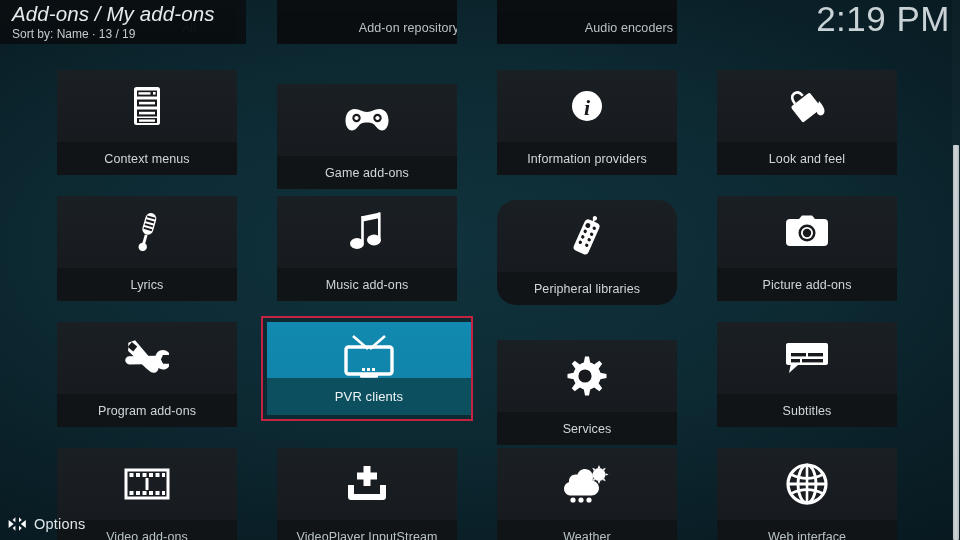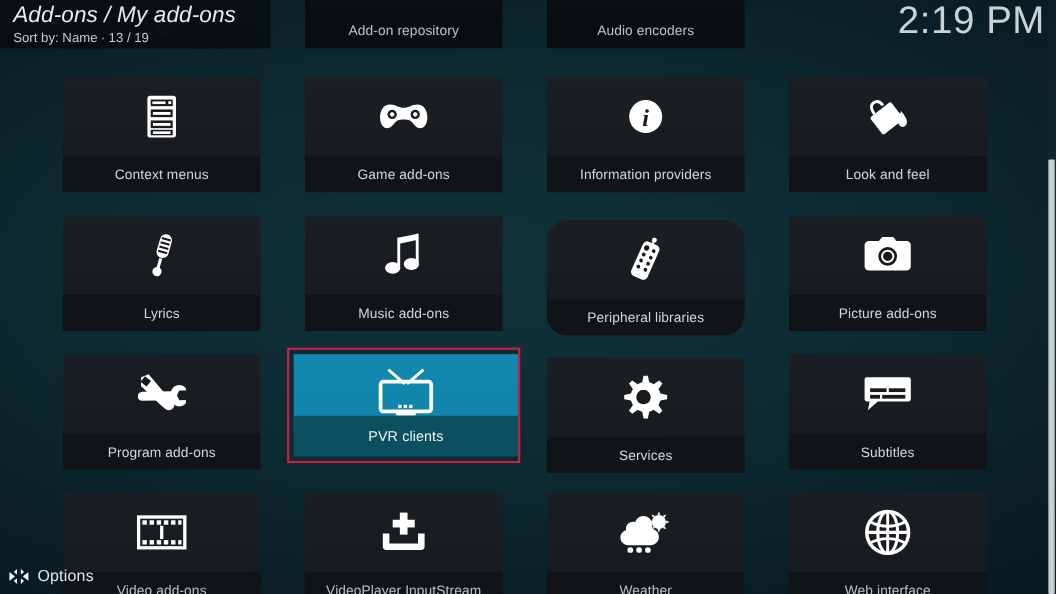--- a/index.html
+++ b/index.html
@@ -122,21 +122,21 @@
     height: 37px;
     background: #0c4f5e;
   }
   .tile.selected .label-area span {
     color: #eef4f6;
     font-size: 13px;
   }
 
   
   .tile.clipped .icon-area { background: linear-gradient(180deg, #0c1013 0%, #0a0e11 100%); }
-  .tile.clipped .label-area { background: #090d10; }
+  .tile.clipped .label-area { background: #090d10; padding-left: 42px; }
   .tile.clipped .label-area span { color: #b9c3c6; }
 
   
   .tile.bottomrow .label-area span { color: #b9c3c6; }
 
   
   #options {
     position: absolute;
     left: 8px; bottom: 8px;
     display: flex;
@@ -202,21 +202,21 @@
             <rect x="10" y="25.5" width="20" height="7" fill="#17191c"></rect>
             <rect x="12" y="27.8" width="16" height="2.6" fill="#ffffff"></rect>
             <rect x="10" y="34" width="20" height="5" fill="#17191c"></rect>
             <rect x="12" y="35.4" width="16" height="2.4" fill="#ffffff"></rect>
           </svg>
         </div>
         <div class="label-area">
           <span>Context menus</span>
         </div>
       </div>
-      <div class="tile" style="left: 277px; top: 70px;">
+      <div class="tile" style="left: 277px; top: 84px;">
         <div class="icon-area">
           <svg width="46" height="34" viewBox="0 0 46 34">
             <path d="M10.5 6 C5 6 1.5 11 1.5 17.5 C1.5 23 4 27.5 8 27.5 C11 27.5 12.8 25.2 15 22.6 C16.6 20.7 18.2 19.6 23 19.6 C27.8 19.6 29.4 20.7 31 22.6 C33.2 25.2 35 27.5 38 27.5 C42 27.5 44.5 23 44.5 17.5 C44.5 11 41 6 35.5 6 C30 6 28 9 23 9 C18 9 16 6 10.5 6 Z"></path>
             <circle cx="12.5" cy="15" r="4.2" fill="#17191c"></circle>
             <circle cx="33.5" cy="15" r="4.2" fill="#17191c"></circle>
             <rect x="11.4" y="13" width="2.2" height="4" fill="#ffffff"></rect>
             <rect x="10.5" y="13.9" width="4" height="2.2" fill="#ffffff"></rect>
             <rect x="32.4" y="13" width="2.2" height="4" fill="#ffffff"></rect>
             <rect x="31.5" y="13.9" width="4" height="2.2" fill="#ffffff"></rect>
           </svg>
@@ -344,21 +344,21 @@
             <rect x="18" y="39.5" width="18" height="3.2" rx="1.2"></rect>
             <rect x="20" y="33" width="3" height="3"></rect>
             <rect x="25" y="33" width="3" height="3"></rect>
             <rect x="30" y="33" width="3" height="3"></rect>
           </svg>
         </div>
         <div class="label-area">
           <span>PVR clients</span>
         </div>
       </div>
-      <div class="tile" style="left: 497px; top: 325px;">
+      <div class="tile" style="left: 497px; top: 340px;">
         <div class="icon-area">
           <svg width="42" height="42" viewBox="0 0 42 42">
             <path d="M21 1.5 L25 1.5 L26.2 7.6 C27.6 8 29 8.6 30.2 9.4 L35.3 5.8 L38.2 8.7 L34.6 13.8 C35.4 15 36 16.4 36.4 17.8 L42.5 19 L42.5 23 L36.4 24.2 C36 25.6 35.4 27 34.6 28.2 L38.2 33.3 L35.3 36.2 L30.2 32.6 C29 33.4 27.6 34 26.2 34.4 L25 40.5 L21 40.5 L19.8 34.4 C18.4 34 17 33.4 15.8 32.6 L10.7 36.2 L7.8 33.3 L11.4 28.2 C10.6 27 10 25.6 9.6 24.2 L3.5 23 L3.5 19 L9.6 17.8 C10 16.4 10.6 15 11.4 13.8 L7.8 8.7 L10.7 5.8 L15.8 9.4 C17 8.6 18.4 8 19.8 7.6 Z" transform="translate(-2,0)"></path>
             <circle cx="19" cy="21" r="6.6" fill="#17191c"></circle>
           </svg>
         </div>
         <div class="label-area">
           <span>Services</span>
         </div>
       </div>

